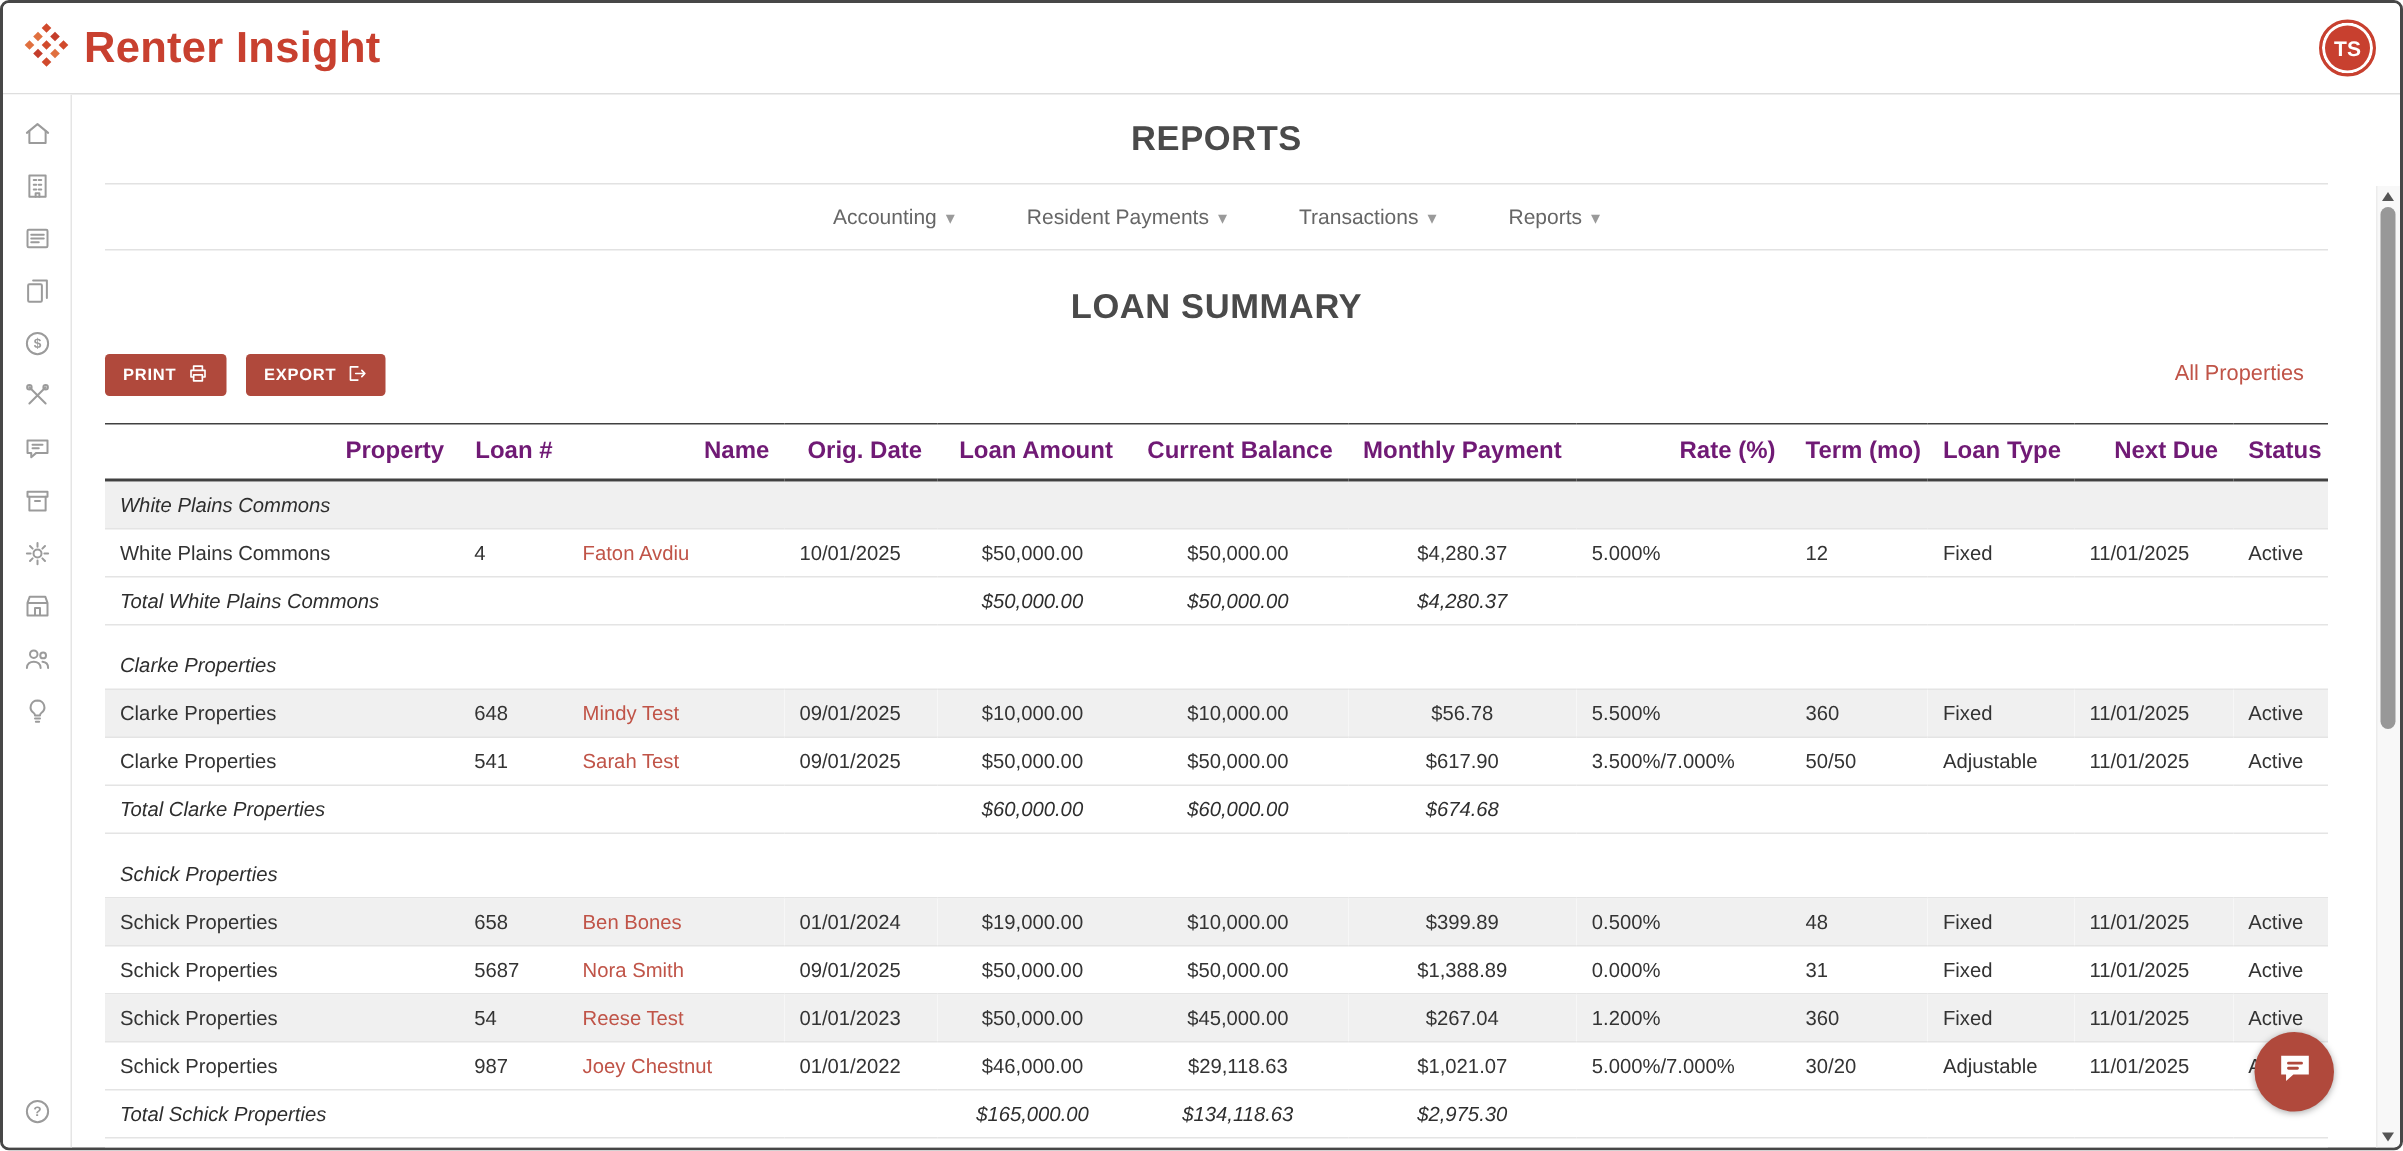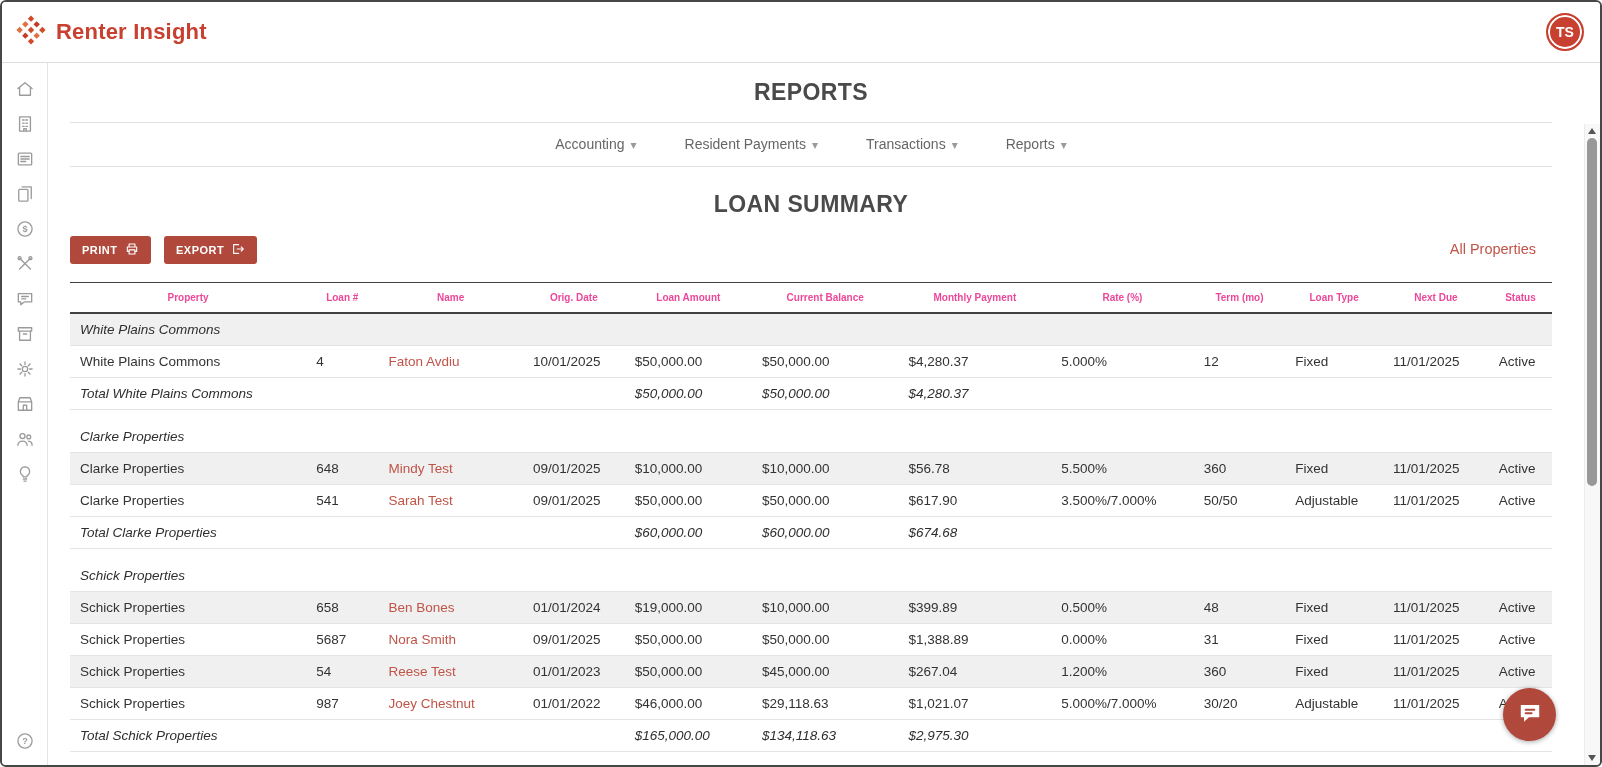--- a/index.html
+++ b/index.html
@@ -2,21 +2,21 @@
 <html style="--brand-red: #c8402f; --button-red: #b0493c; --link-red: #c05448; --heading: #4a4a4a; --row-shade: #f0f0f0; --border-light: #e2e2e2; --table-border-dark: #414141;"><head>
 <meta charset="utf-8">
 <style>
   html,body{margin:0;padding:0;background:#fff;}
   body{width:1602px;height:767px;overflow:hidden;font-family:"Liberation Sans",sans-serif;}
   .window{box-sizing:border-box;position:relative;width:1602px;height:767px;border:2px solid #474747;border-radius:6px;overflow:hidden;background:#fff;}
 
   
   .topbar{height:60px;display:flex;align-items:center;justify-content:space-between;padding:0 16px 0 12px;border-bottom:1px solid #dedede;background:#fff;}
   .logo{display:flex;align-items:center;gap:8px;cursor:pointer;}
-  .logo-text{color:var(--brand-red,#c8402f);font-weight:700;font-size:22px;letter-spacing:.2px;}
+  .logo-text{color:var(--brand-red,#c8402f);font-weight:700;font-size:29px;letter-spacing:.2px;}
   .avatar{width:38px;height:38px;border-radius:50%;background:var(--brand-red,#c8402f);color:#fff;font-weight:700;font-size:14px;display:flex;align-items:center;justify-content:center;box-shadow:inset 0 0 0 2px #fff;border:2px solid var(--brand-red,#c8402f);cursor:pointer;box-sizing:border-box;}
 
   
   .shell{position:absolute;top:61px;left:0;right:0;bottom:0;display:flex;}
   .sidebar{flex:0 0 46px;width:46px;border-right:1px solid #e5e5e5;display:flex;flex-direction:column;align-items:center;padding:16px 0;gap:15px;position:relative;background:#fff;box-sizing:border-box;}
   .side-item{width:20px;height:20px;cursor:pointer;}
   .side-item svg,.help-item svg{width:20px;height:20px;stroke:#9b9b9b;fill:none;stroke-width:1.6;stroke-linecap:round;stroke-linejoin:round;}
   .side-item svg text,.help-item svg text{stroke:none;fill:#9b9b9b;font-weight:bold;}
   .help-item{position:absolute;bottom:14px;width:20px;height:20px;cursor:pointer;}
 
@@ -30,23 +30,23 @@
   .caret::after{content:"▾";color:#9a9a9a;font-size:12px;}
 
   
   .toolbar{position:relative;margin:0 0 16px;height:30px;}
   .btn{display:inline-flex;align-items:center;gap:7px;background:var(--button-red,#b0493c);color:#fff;border:none;border-radius:3px;font-family:"Liberation Sans",sans-serif;font-size:11px;font-weight:700;letter-spacing:.5px;padding:0 12px;height:28px;margin-right:9px;cursor:pointer;}
   .btn svg{width:14px;height:14px;stroke:#fff;fill:none;stroke-width:1.9;stroke-linecap:round;stroke-linejoin:round;}
   .all-props{position:absolute;right:16px;top:5px;color:var(--link-red,#c05448);font-size:14.5px;cursor:pointer;}
 
   
   table.loans{width:100%;border-collapse:collapse;table-layout:fixed;font-size:13.5px;color:#333;}
-  table.loans th{padding:9px 10px;border-top:1px solid var(--table-border-dark,#414141);border-bottom:2px solid var(--table-border-dark,#414141);text-align:center;font-size:10px;color:#ec4899;white-space:nowrap;overflow:hidden;}
+  table.loans th{padding:9px 10px;border-top:1px solid var(--table-border-dark,#414141);border-bottom:2px solid var(--table-border-dark,#414141);text-align:right;font-size:16px;color:#701a75;white-space:nowrap;overflow:hidden;}
   table.loans td{padding:8px 10px;border-bottom:1px solid #e4e4e4;white-space:nowrap;overflow:hidden;}
-  th.num,td.num{text-align:left;}
+  th.num,td.num{text-align:center;}
   tr.shaded td{background:var(--row-shade,#f0f0f0);}
   tr.group td{font-style:italic;color:#2e2e2e;}
   tr.total td{font-style:italic;color:#2e2e2e;}
   tr.spacer td{border-bottom:none;padding:0;height:11px;background:#fff;}
   .name-link{color:var(--link-red,#c05448);cursor:pointer;}
 
   
   .vscroll{position:absolute;top:61px;right:0;bottom:0;width:15px;background:#f8f8f8;border-left:1px solid #ececec;cursor:pointer;}
   .sb-arrow{position:absolute;left:3px;width:0;height:0;border-left:4.5px solid transparent;border-right:4.5px solid transparent;}
   .sb-up{top:4px;border-bottom:6px solid #555;}

